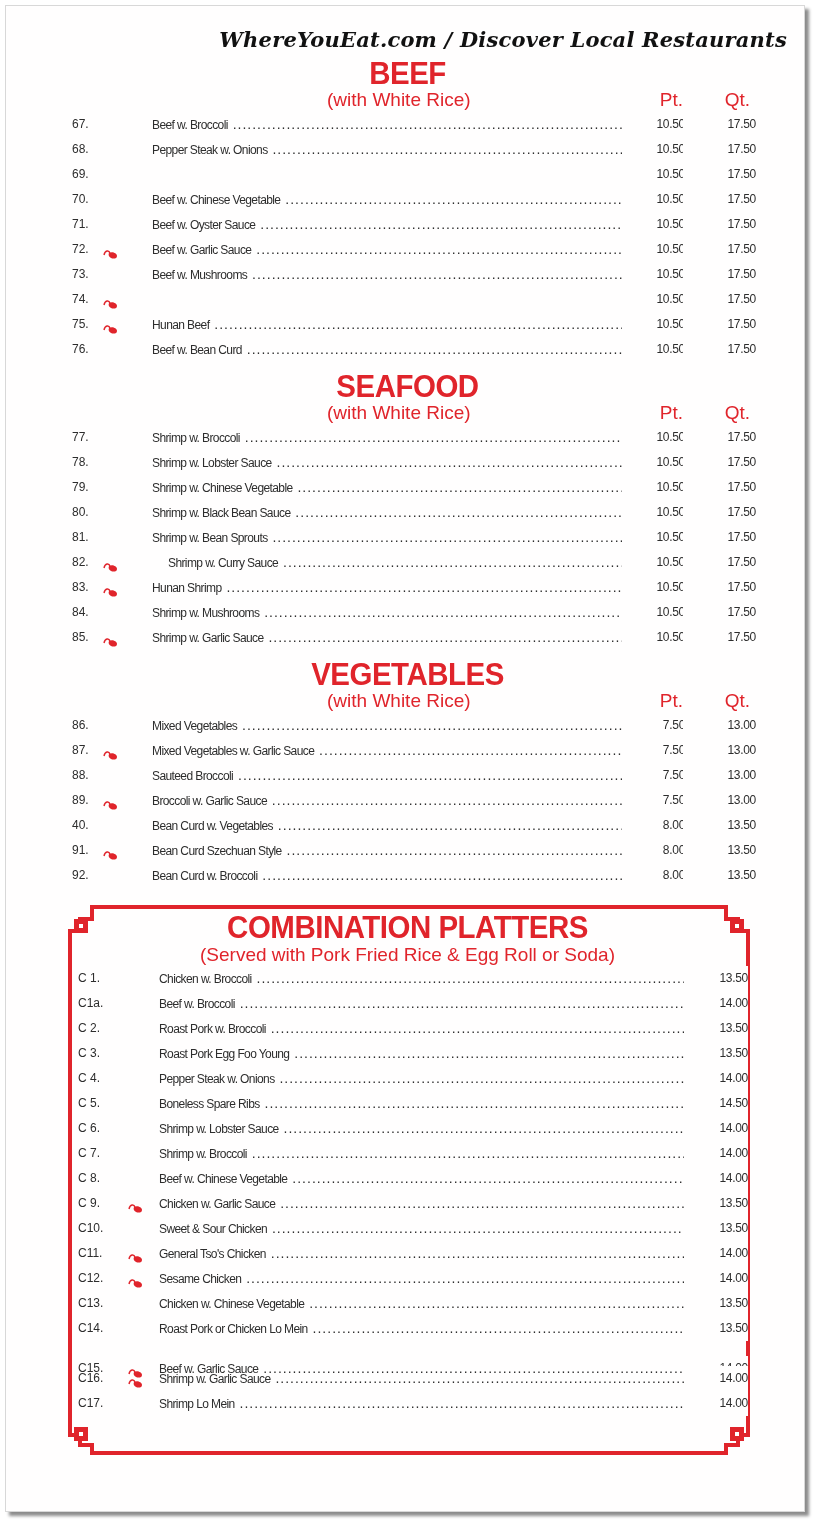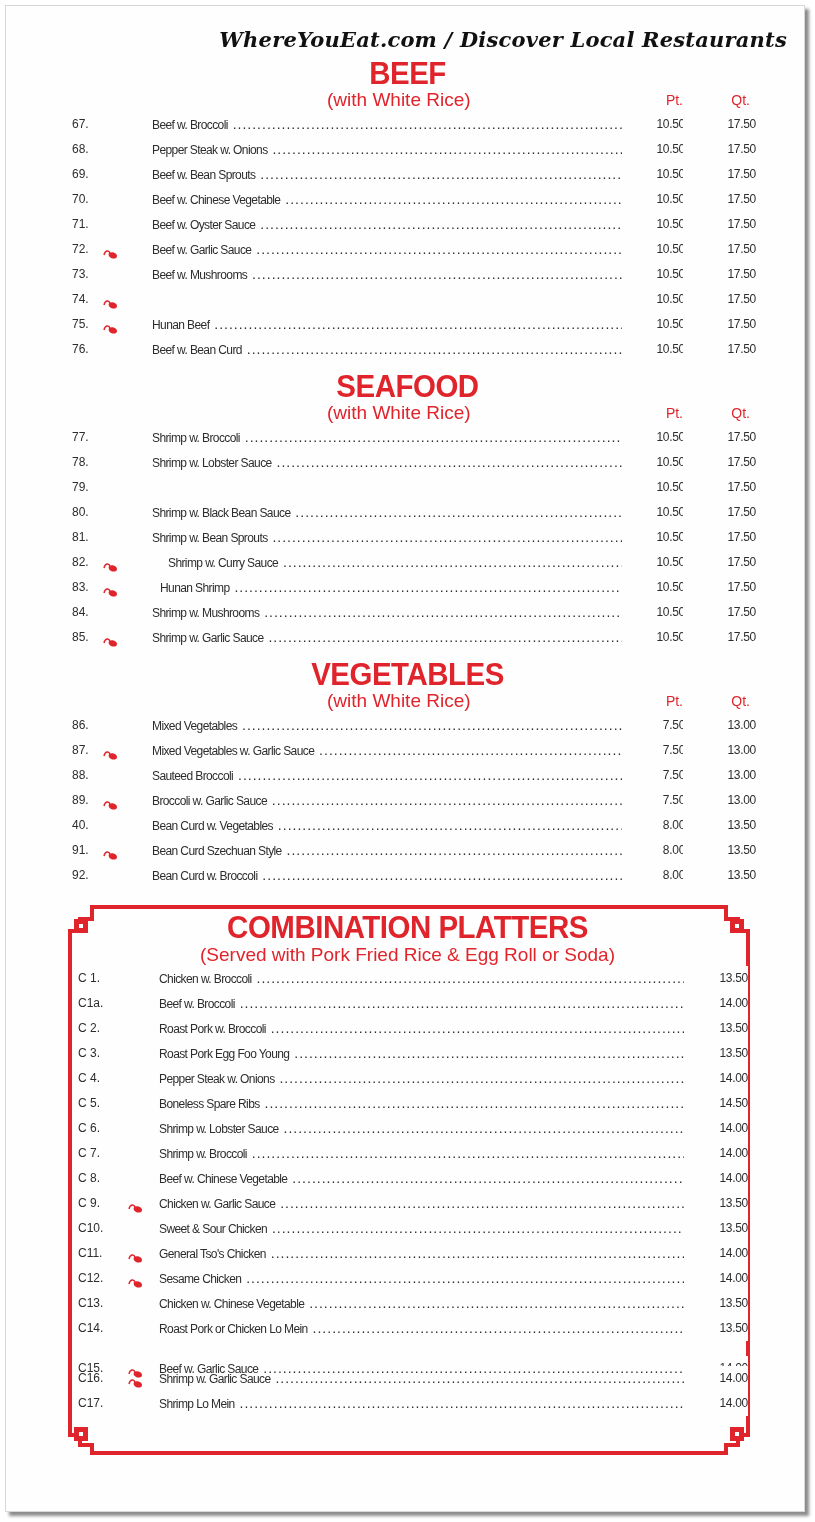--- a/index.html
+++ b/index.html
@@ -19,21 +19,21 @@
     font-family:"Liberation Sans", sans-serif; font-weight:bold; color:#e0242b;
     font-size:31px; letter-spacing:-0.5px; line-height:31px;
     transform:scaleX(0.95);
   }
   .subtitle {
     position:absolute; font-family:"Liberation Sans", sans-serif; color:#e0242b;
     font-size:19px; line-height:20px; white-space:nowrap;
   }
   .colhead {
     position:absolute; font-family:"Liberation Sans", sans-serif; color:#e0242b;
-    font-size:14px; line-height:20px; text-align:right;
+    font-size:19px; line-height:20px; text-align:right;
   }
   .row {
     position:absolute; height:25px; line-height:25px;
     font-family:Liberation Sans, sans-serif; font-size:12px; color:#2d2d2d;
     white-space:nowrap;
   }
   .row .num { position:absolute; left:0; top:0; }
   .row .chili { position:absolute; top:7px; width:15px; height:11px; }
   .row .name {
     position:absolute; top:0; overflow:hidden; white-space:nowrap;
@@ -68,21 +68,20 @@
       <span class="price" style="left: 611px; width: 71px;">17.50</span>
     </div>
     <div class="row" style="left: 72px; top: 137px; width: 685px;">
       <span class="num">68.</span>
       <span class="name" style="left: 80px; width: 472px;">Pepper Steak w. Onions</span>
       <span class="price" style="left: 550px; width: 61px;">10.50</span>
       <span class="price" style="left: 611px; width: 71px;">17.50</span>
     </div>
     <div class="row" style="left: 72px; top: 162px; width: 685px;">
       <span class="num">69.</span>
-      <span class="name" style="left: 80px; width: 472px;">Beef w. Bean Sprouts</span>
       <span class="price" style="left: 550px; width: 61px;">10.50</span>
       <span class="price" style="left: 611px; width: 71px;">17.50</span>
     </div>
     <div class="row" style="left: 72px; top: 187px; width: 685px;">
       <span class="num">70.</span>
       <span class="name" style="left: 80px; width: 472px;">Beef w. Chinese Vegetable</span>
       <span class="price" style="left: 550px; width: 61px;">10.50</span>
       <span class="price" style="left: 611px; width: 71px;">17.50</span>
     </div>
     <div class="row" style="left: 72px; top: 212px; width: 685px;">
@@ -146,20 +145,21 @@
       <span class="price" style="left: 611px; width: 71px;">17.50</span>
     </div>
     <div class="row" style="left: 72px; top: 450px; width: 685px;">
       <span class="num">78.</span>
       <span class="name" style="left: 80px; width: 472px;">Shrimp w. Lobster Sauce</span>
       <span class="price" style="left: 550px; width: 61px;">10.50</span>
       <span class="price" style="left: 611px; width: 71px;">17.50</span>
     </div>
     <div class="row" style="left: 72px; top: 475px; width: 685px;">
       <span class="num">79.</span>
+      <span class="name" style="left: 80px; width: 472px;">Shrimp w. Chinese Vegetable</span>
       <span class="price" style="left: 550px; width: 61px;">10.50</span>
       <span class="price" style="left: 611px; width: 71px;">17.50</span>
     </div>
     <div class="row" style="left: 72px; top: 500px; width: 685px;">
       <span class="num">80.</span>
       <span class="name" style="left: 80px; width: 472px;">Shrimp w. Black Bean Sauce</span>
       <span class="price" style="left: 550px; width: 61px;">10.50</span>
       <span class="price" style="left: 611px; width: 71px;">17.50</span>
     </div>
     <div class="row" style="left: 72px; top: 525px; width: 685px;">
@@ -177,21 +177,21 @@
       <span class="name" style="left: 80px; width: 472px; margin-left: 16px;">Shrimp w. Curry Sauce</span>
       <span class="price" style="left: 550px; width: 61px;">10.50</span>
       <span class="price" style="left: 611px; width: 71px;">17.50</span>
     </div>
     <div class="row" style="left: 72px; top: 575px; width: 685px;">
       <span class="num">83.</span>
       <span class="chili" style="left: 31px;"><svg viewBox="0 0 15 11" width="15" height="11">
           <path d="M1 6 C2 1 6 1 7 4" stroke="#e0242b" stroke-width="1.4" fill="none"></path>
           <path d="M6 4 C9 2 14 4 14 7 C14 10 10 10 8 9 C6 8 5 6 6 4 Z" fill="#e0242b"></path>
         </svg></span>
-      <span class="name" style="left: 80px; width: 472px; margin-left: 8px;">Hunan Shrimp</span>
+      <span class="name" style="left: 80px; width: 472px;">Hunan Shrimp</span>
       <span class="price" style="left: 550px; width: 61px;">10.50</span>
       <span class="price" style="left: 611px; width: 71px;">17.50</span>
     </div>
     <div class="row" style="left: 72px; top: 600px; width: 685px;">
       <span class="num">84.</span>
       <span class="name" style="left: 80px; width: 472px;">Shrimp w. Mushrooms</span>
       <span class="price" style="left: 550px; width: 61px;">10.50</span>
       <span class="price" style="left: 611px; width: 71px;">17.50</span>
     </div>
     <div class="row" style="left: 72px; top: 625px; width: 685px;">

